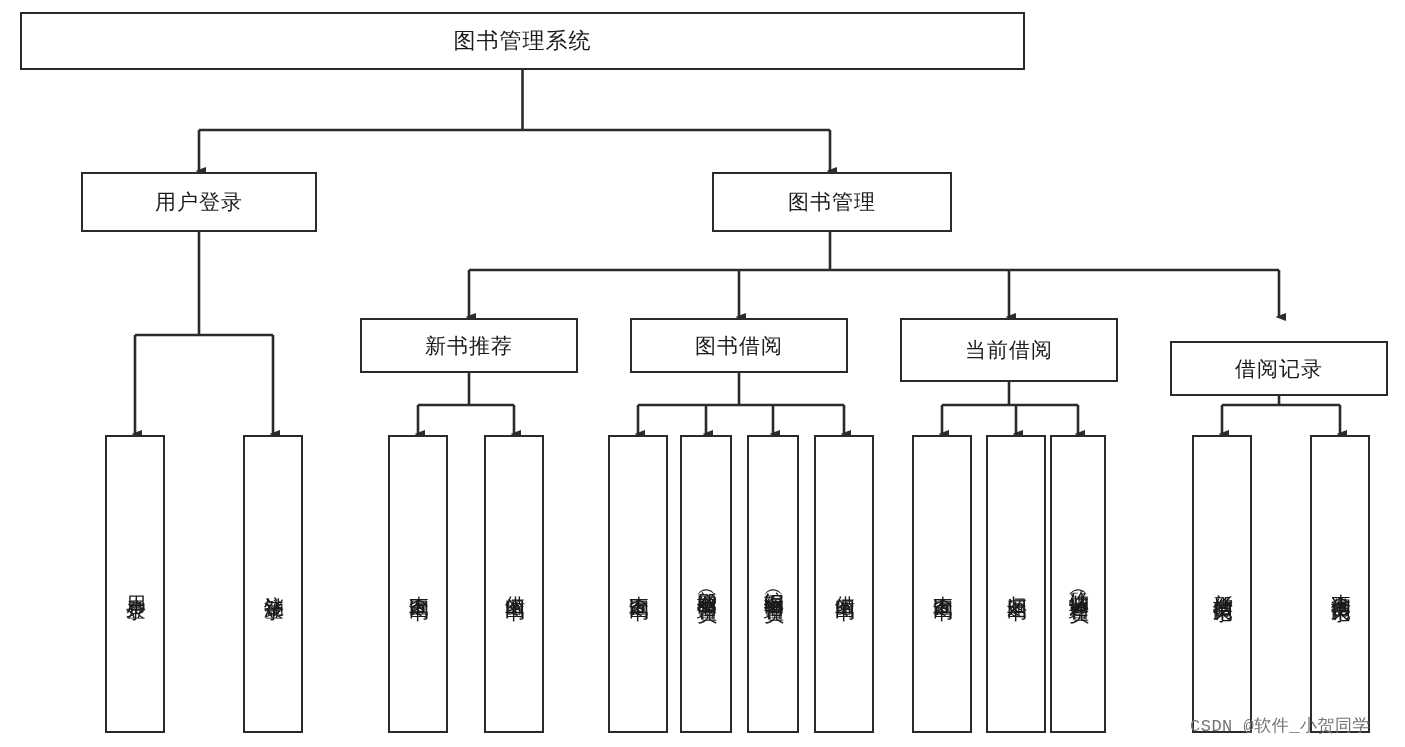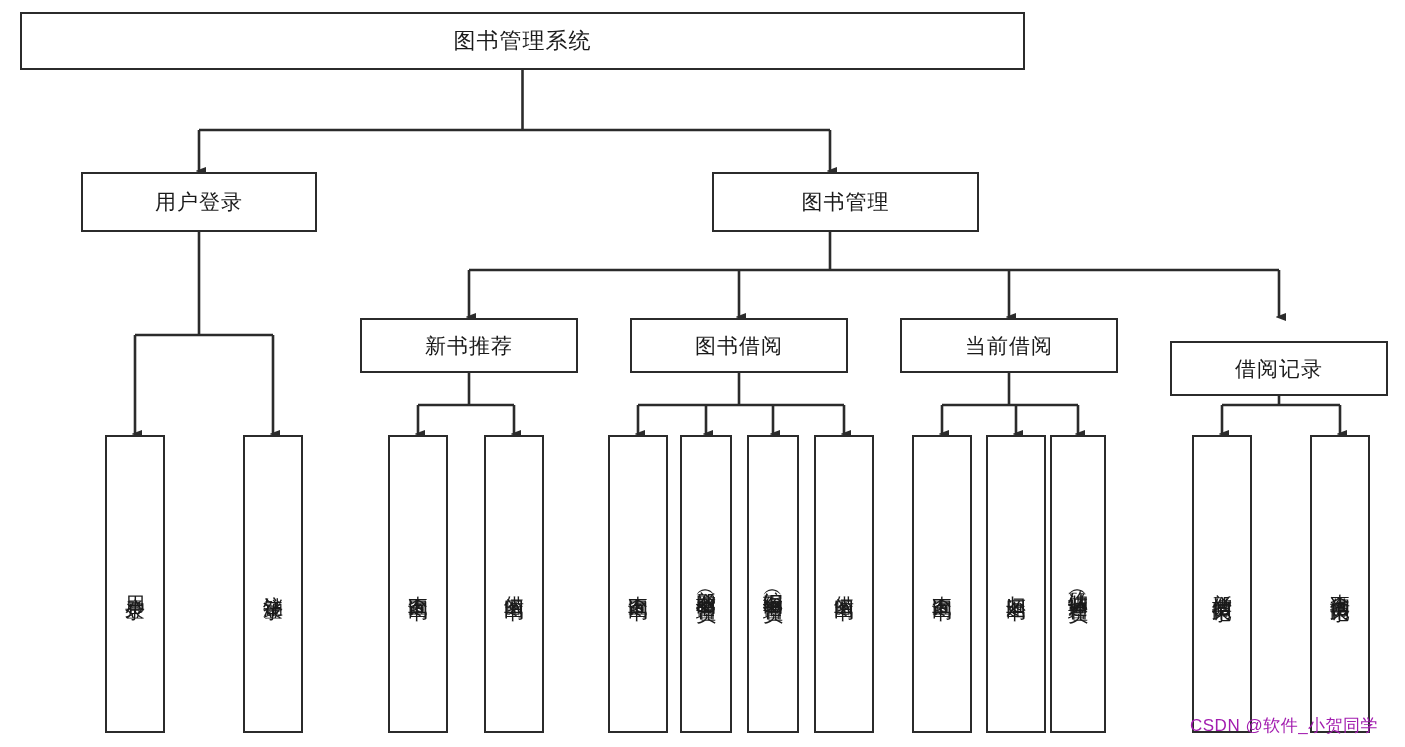--- a/index.html
+++ b/index.html
@@ -11,20 +11,21 @@
     width: 1405px;
     height: 747px;
     font-family: "Liberation Sans", "DejaVu Sans", sans-serif;
     overflow: hidden;
   }
   #canvas {
     position: relative;
     width: 1405px;
     height: 747px;
     background: #ffffff;
+    font-family: Liberation Mono, monospace;
   }
   svg.wires {
     position: absolute;
     left: 0;
     top: 0;
     width: 1405px;
     height: 747px;
     pointer-events: none;
   }
   .node {
@@ -55,21 +56,21 @@
   }
   .node.root {
     font-size: 22px;
     letter-spacing: 1px;
   }
   .watermark {
     position: absolute;
     left: 1190px;
     top: 714px;
     font-size: 17px;
-    color: #a21caf;
+    color: #737373;
     letter-spacing: 0.5px;
     white-space: nowrap;
   }
 </style>
 </head>
 <body>
 
 <div id="canvas">
 
   <svg class="wires" viewBox="0 0 1405 747" xmlns="http://www.w3.org/2000/svg">
@@ -115,31 +116,31 @@
       </g>
   </svg>
 
   <div class="node root" style="left: 20px; top: 12px; width: 1005px; height: 58px;">
     <span>图书管理系统</span>
   </div>
 
   <div class="node horiz" style="left: 81px; top: 172px; width: 236px; height: 60px;">
     <span>用户登录</span>
   </div>
-  <div class="node horiz" style="left: 712px; top: 172px; width: 267px; height: 60px;">
+  <div class="node horiz" style="left: 712px; top: 172px; width: 240px; height: 60px;">
     <span>图书管理</span>
   </div>
 
   <div class="node horiz" style="left: 630px; top: 318px; width: 218px; height: 55px;">
     <span>图书借阅</span>
   </div>
   <div class="node horiz" style="left: 360px; top: 318px; width: 218px; height: 55px;">
     <span>新书推荐</span>
   </div>
-  <div class="node horiz" style="left: 900px; top: 318px; width: 218px; height: 55px;">
+  <div class="node horiz" style="left: 900px; top: 318px; width: 218px; height: 64px;">
     <span>当前借阅</span>
   </div>
   <div class="node horiz" style="left: 1170px; top: 318px; width: 218px; height: 55px; margin-top: 23px;">
     <span>借阅记录</span>
   </div>
 
   <div class="node leaf" style="left: 105px; top: 435px; width: 60px; height: 298px;">
     <span class="vtext">用户登录</span>
   </div>
   <div class="node leaf" style="left: 243px; top: 435px; width: 60px; height: 298px;">

